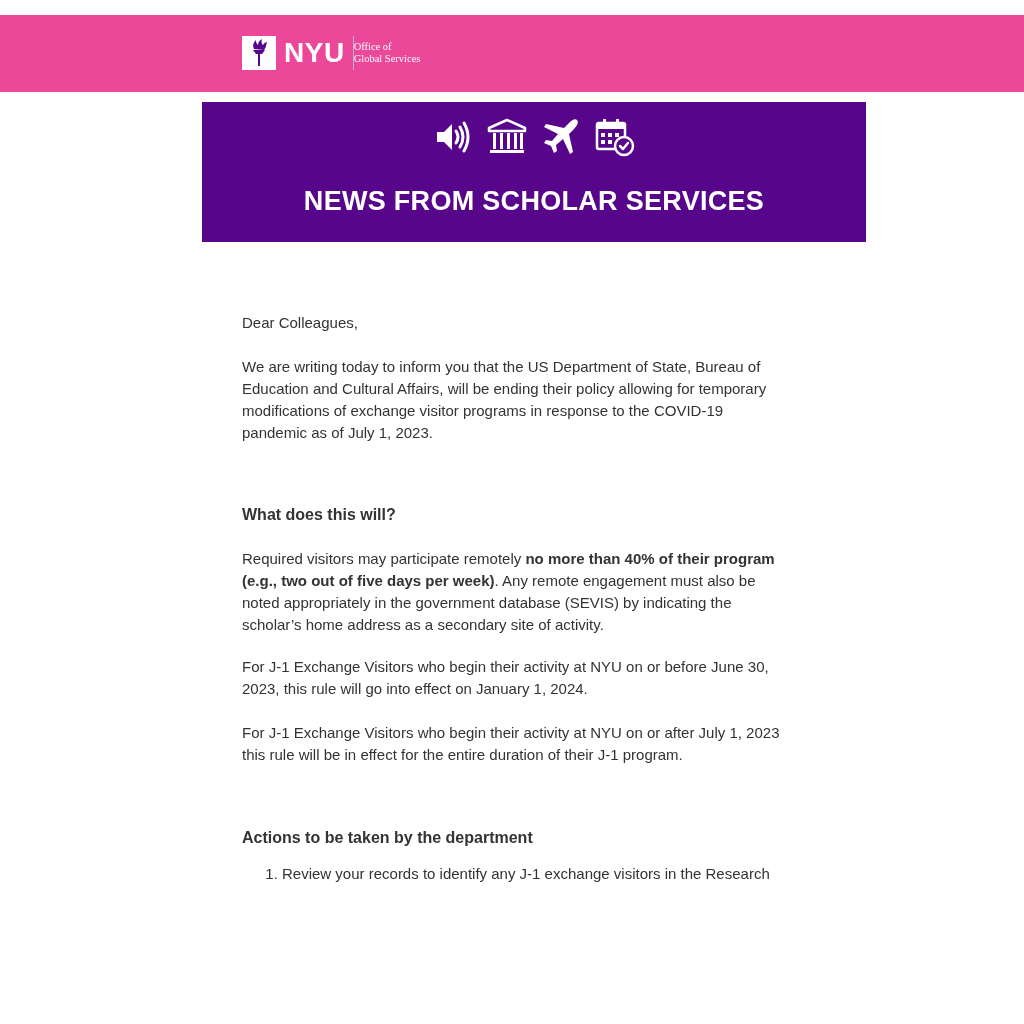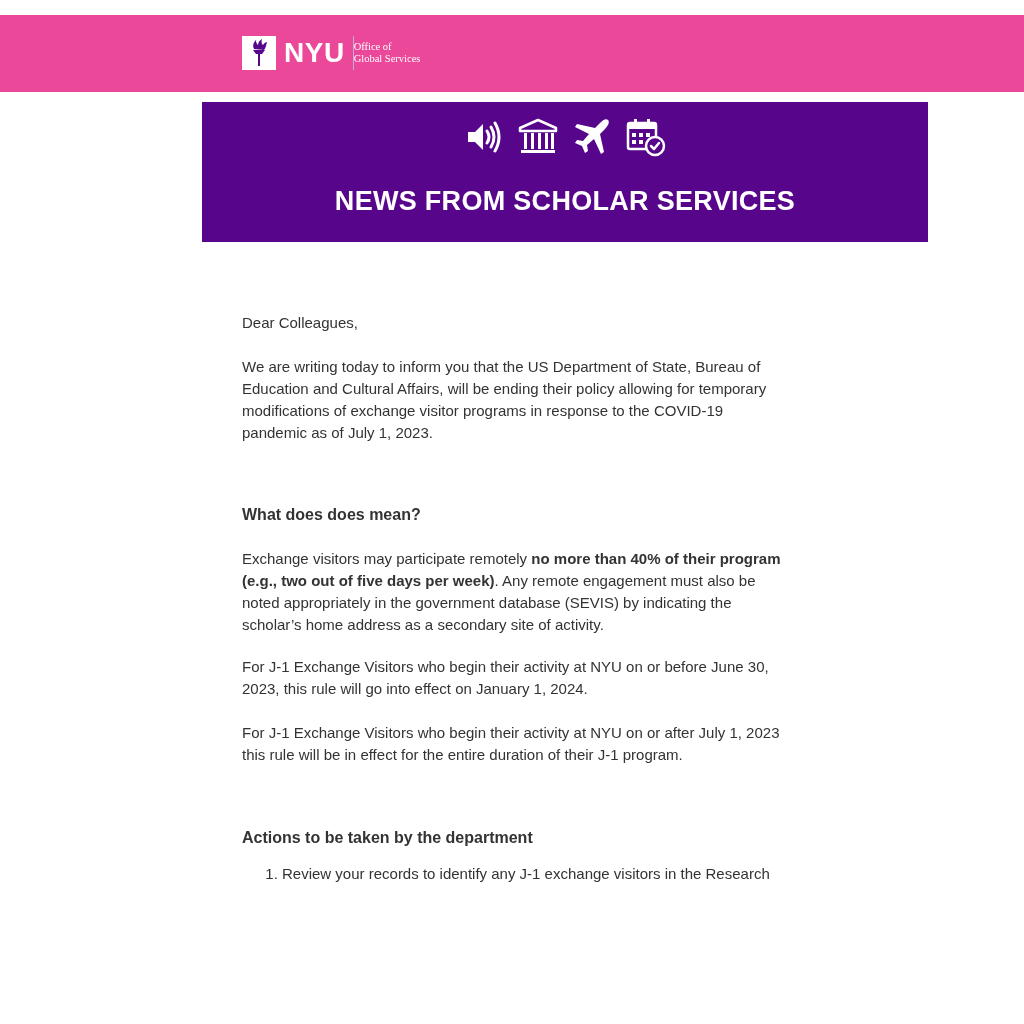--- a/index.html
+++ b/index.html
@@ -19,21 +19,21 @@
     font-family: "Liberation Sans", sans-serif; font-weight: bold; color: #ffffff;
     font-size: 28px; letter-spacing: 0.5px; margin-left: 8px; line-height: 34px;
   }
   .logo-divider { width: 1px; height: 34px; background: #c9a9e0; margin-left: 8px; }
   .ogs-text {
     color: #ffffff; font-size: 10.5px; line-height: 11.5px;
     font-family: Liberation Serif, serif;
   }
 
   .banner {
-    position: absolute; left: 202px; top: 102px; width: 726px; height: 140px;
+    position: absolute; left: 202px; top: 102px; width: 664px; height: 140px;
     background: #57068c;
   }
   .banner-icons {
     position: absolute; top: 15px; left: 0; width: 100%;
     display: flex; justify-content: center; gap: 14px;
   }
   .banner-icons svg { width: 40px; height: 40px; display: block; }
   .banner-title {
     position: absolute; top: 84px; left: 0; width: 100%; text-align: center;
     color: #ffffff; font-weight: bold; font-size: 27px; letter-spacing: 0.3px;
@@ -107,25 +107,25 @@
   <div class="banner-title">NEWS FROM SCHOLAR SERVICES</div>
 </div>
 
 <div class="content">
 
   <p class="para" style="margin-top:52px;">Dear Colleagues,</p>
 
   <p class="para" style="margin-top:22px;">We are writing today to inform you that the US Department of State, Bureau of Education and Cultural Affairs, will be ending their policy allowing for temporary modifications of exchange visitor programs in response to the COVID-19 pandemic as of July 1, 2023.</p>
 
 
-  <h2 class="section-h" style="margin-top:60px;">What does does mean?</h2>
+  <h2 class="section-h" style="margin-top:60px;">What does this will?</h2>
 
 
   <p class="para" style="margin-top:22px;">
-    <span>Exchange visitors may participate remotely </span><span class="bold">no more than 40% of their program (e.g., two out of five days per week)</span><span>. Any remote engagement must also be noted appropriately in the government database (SEVIS) by indicating the scholar’s home address as a secondary site of activity.</span>
+    <span>Required visitors may participate remotely </span><span class="bold">no more than 40% of their program (e.g., two out of five days per week)</span><span>. Any remote engagement must also be noted appropriately in the government database (SEVIS) by indicating the scholar’s home address as a secondary site of activity.</span>
   </p>
 
   <p class="para" style="margin-top:20px;">For J-1 Exchange Visitors who begin their activity at NYU on or before June 30, 2023, this rule will go into effect on January 1, 2024.</p>
 
   <p class="para" style="margin-top:22px;">For J-1 Exchange Visitors who begin their activity at NYU on or after July 1, 2023 this rule will be in effect for the entire duration of their J-1 program.</p>
 
   <h2 class="section-h" style="margin-top:61px;">Actions to be taken by the department</h2>
 
   <ol class="actions" style="margin-top:14px;">
     <li>Review your records to identify any J-1 exchange visitors in the Research</li>

